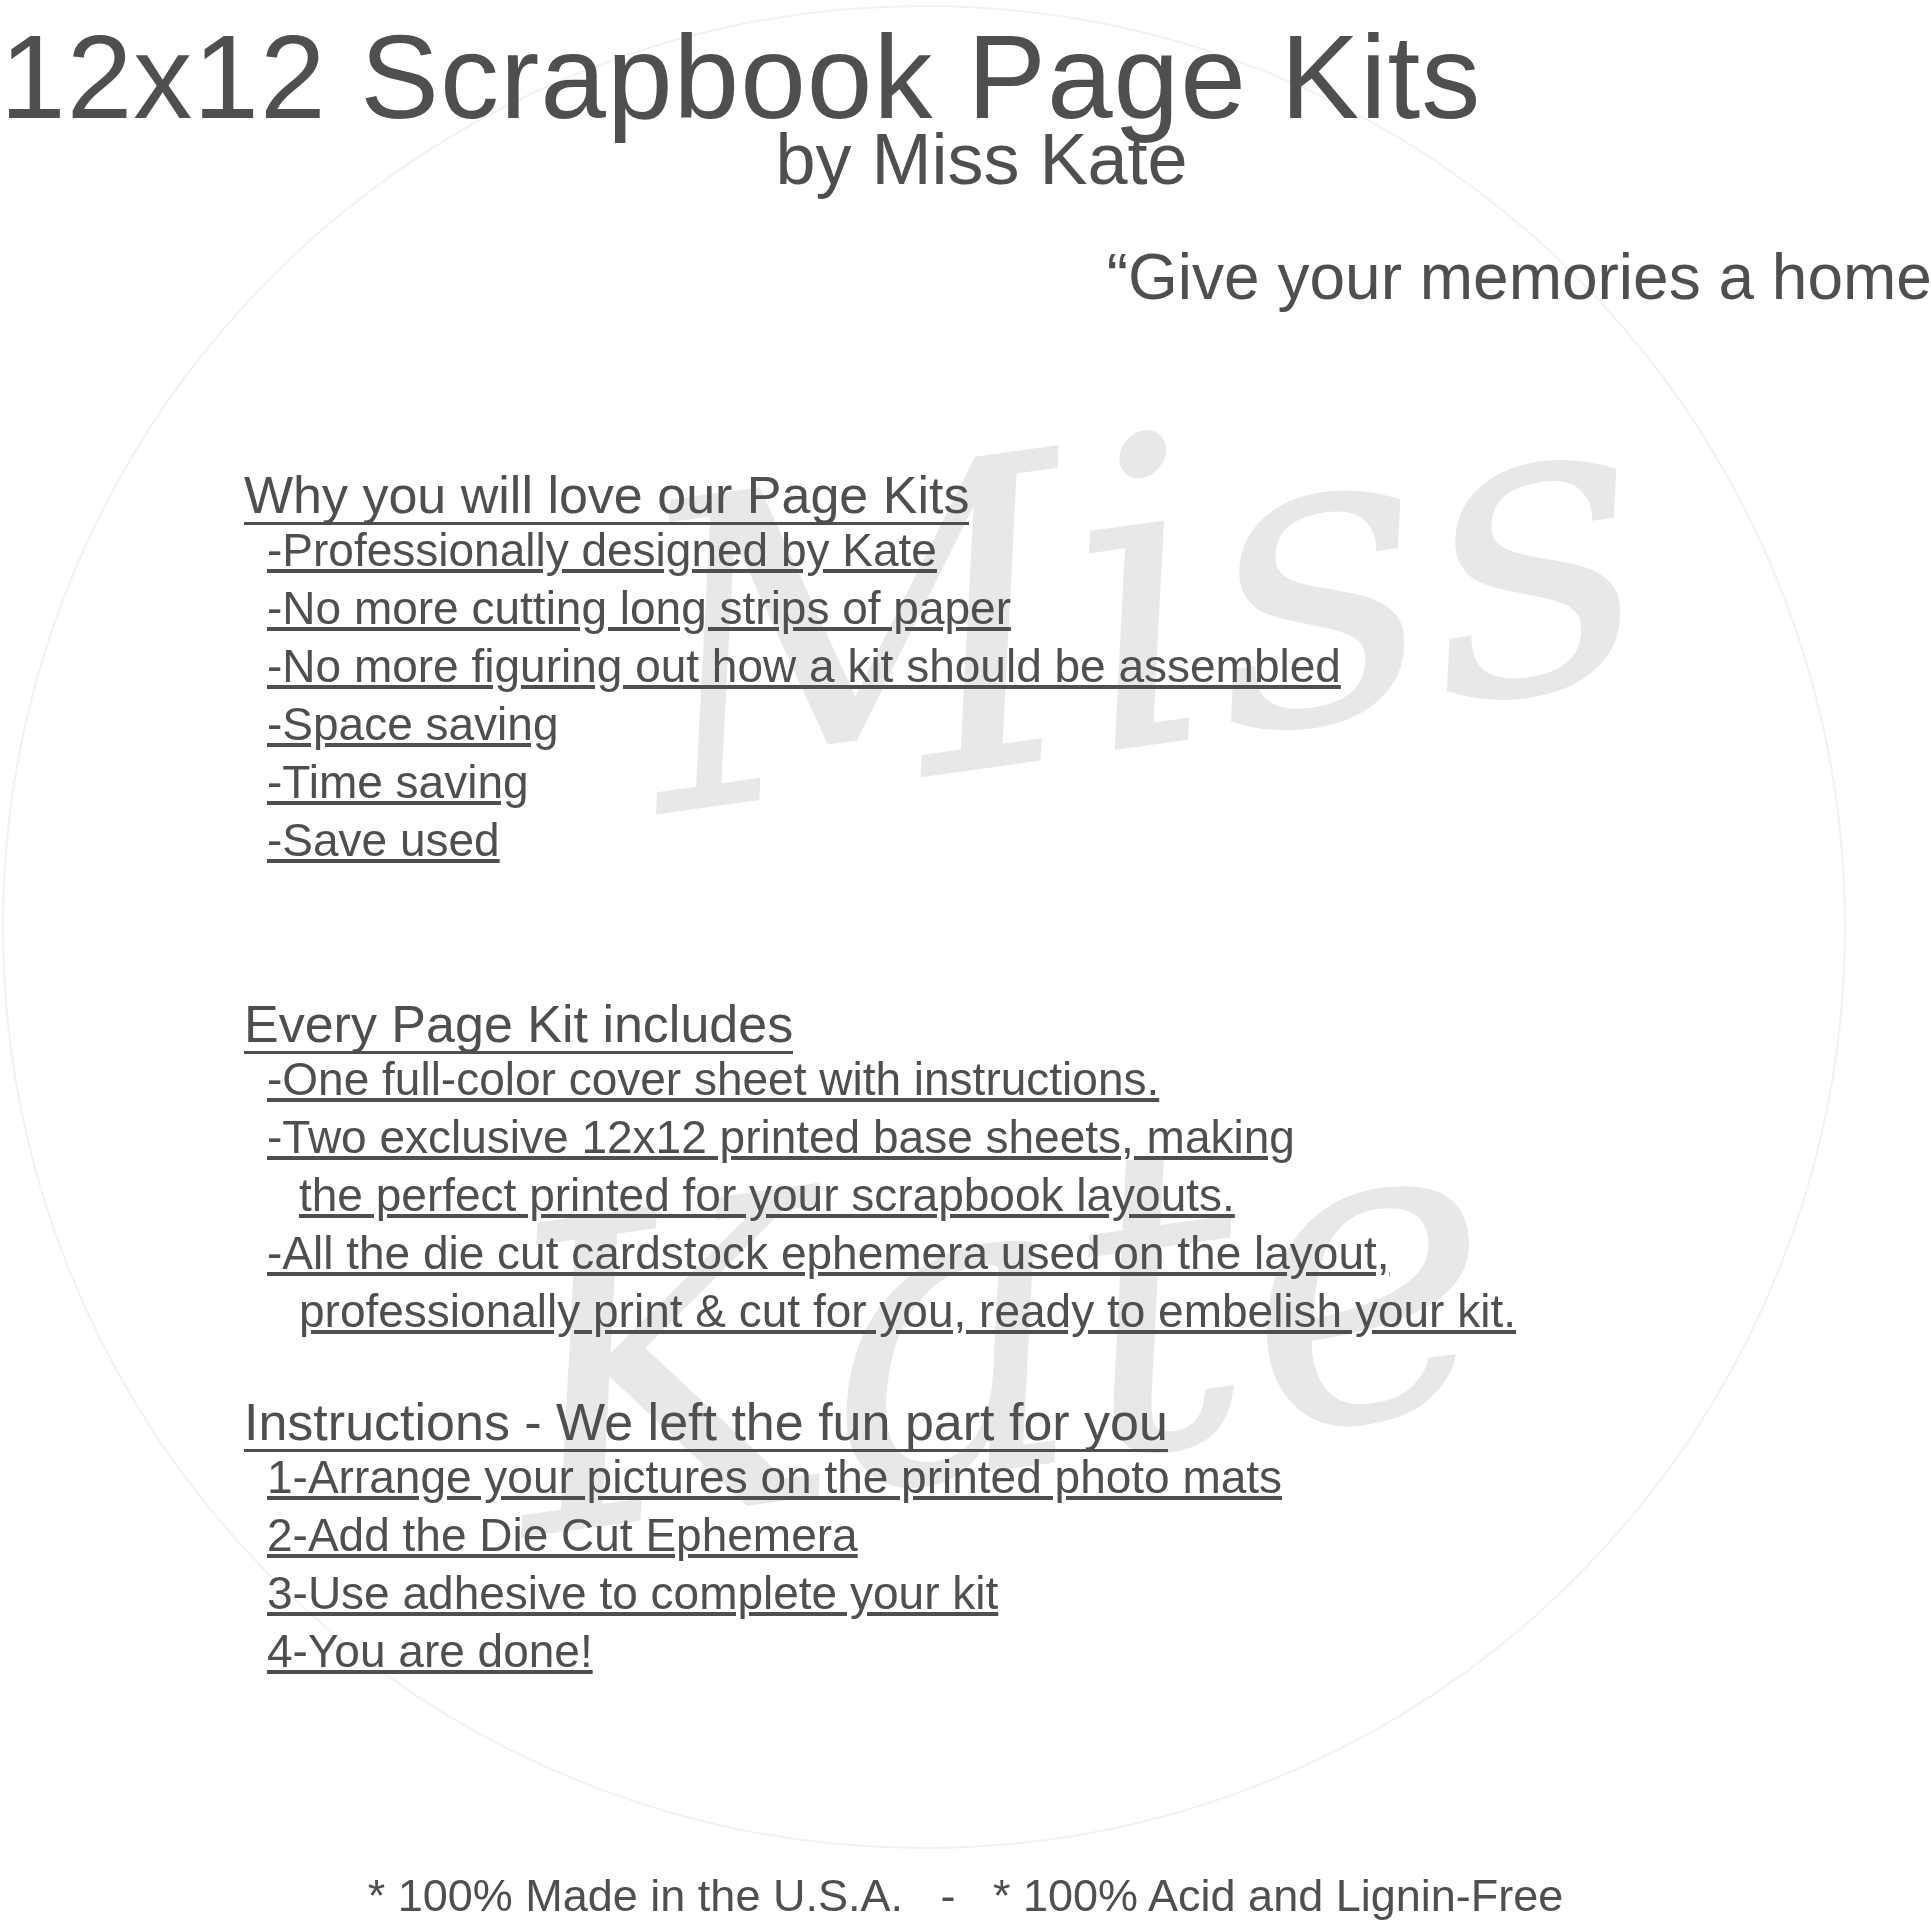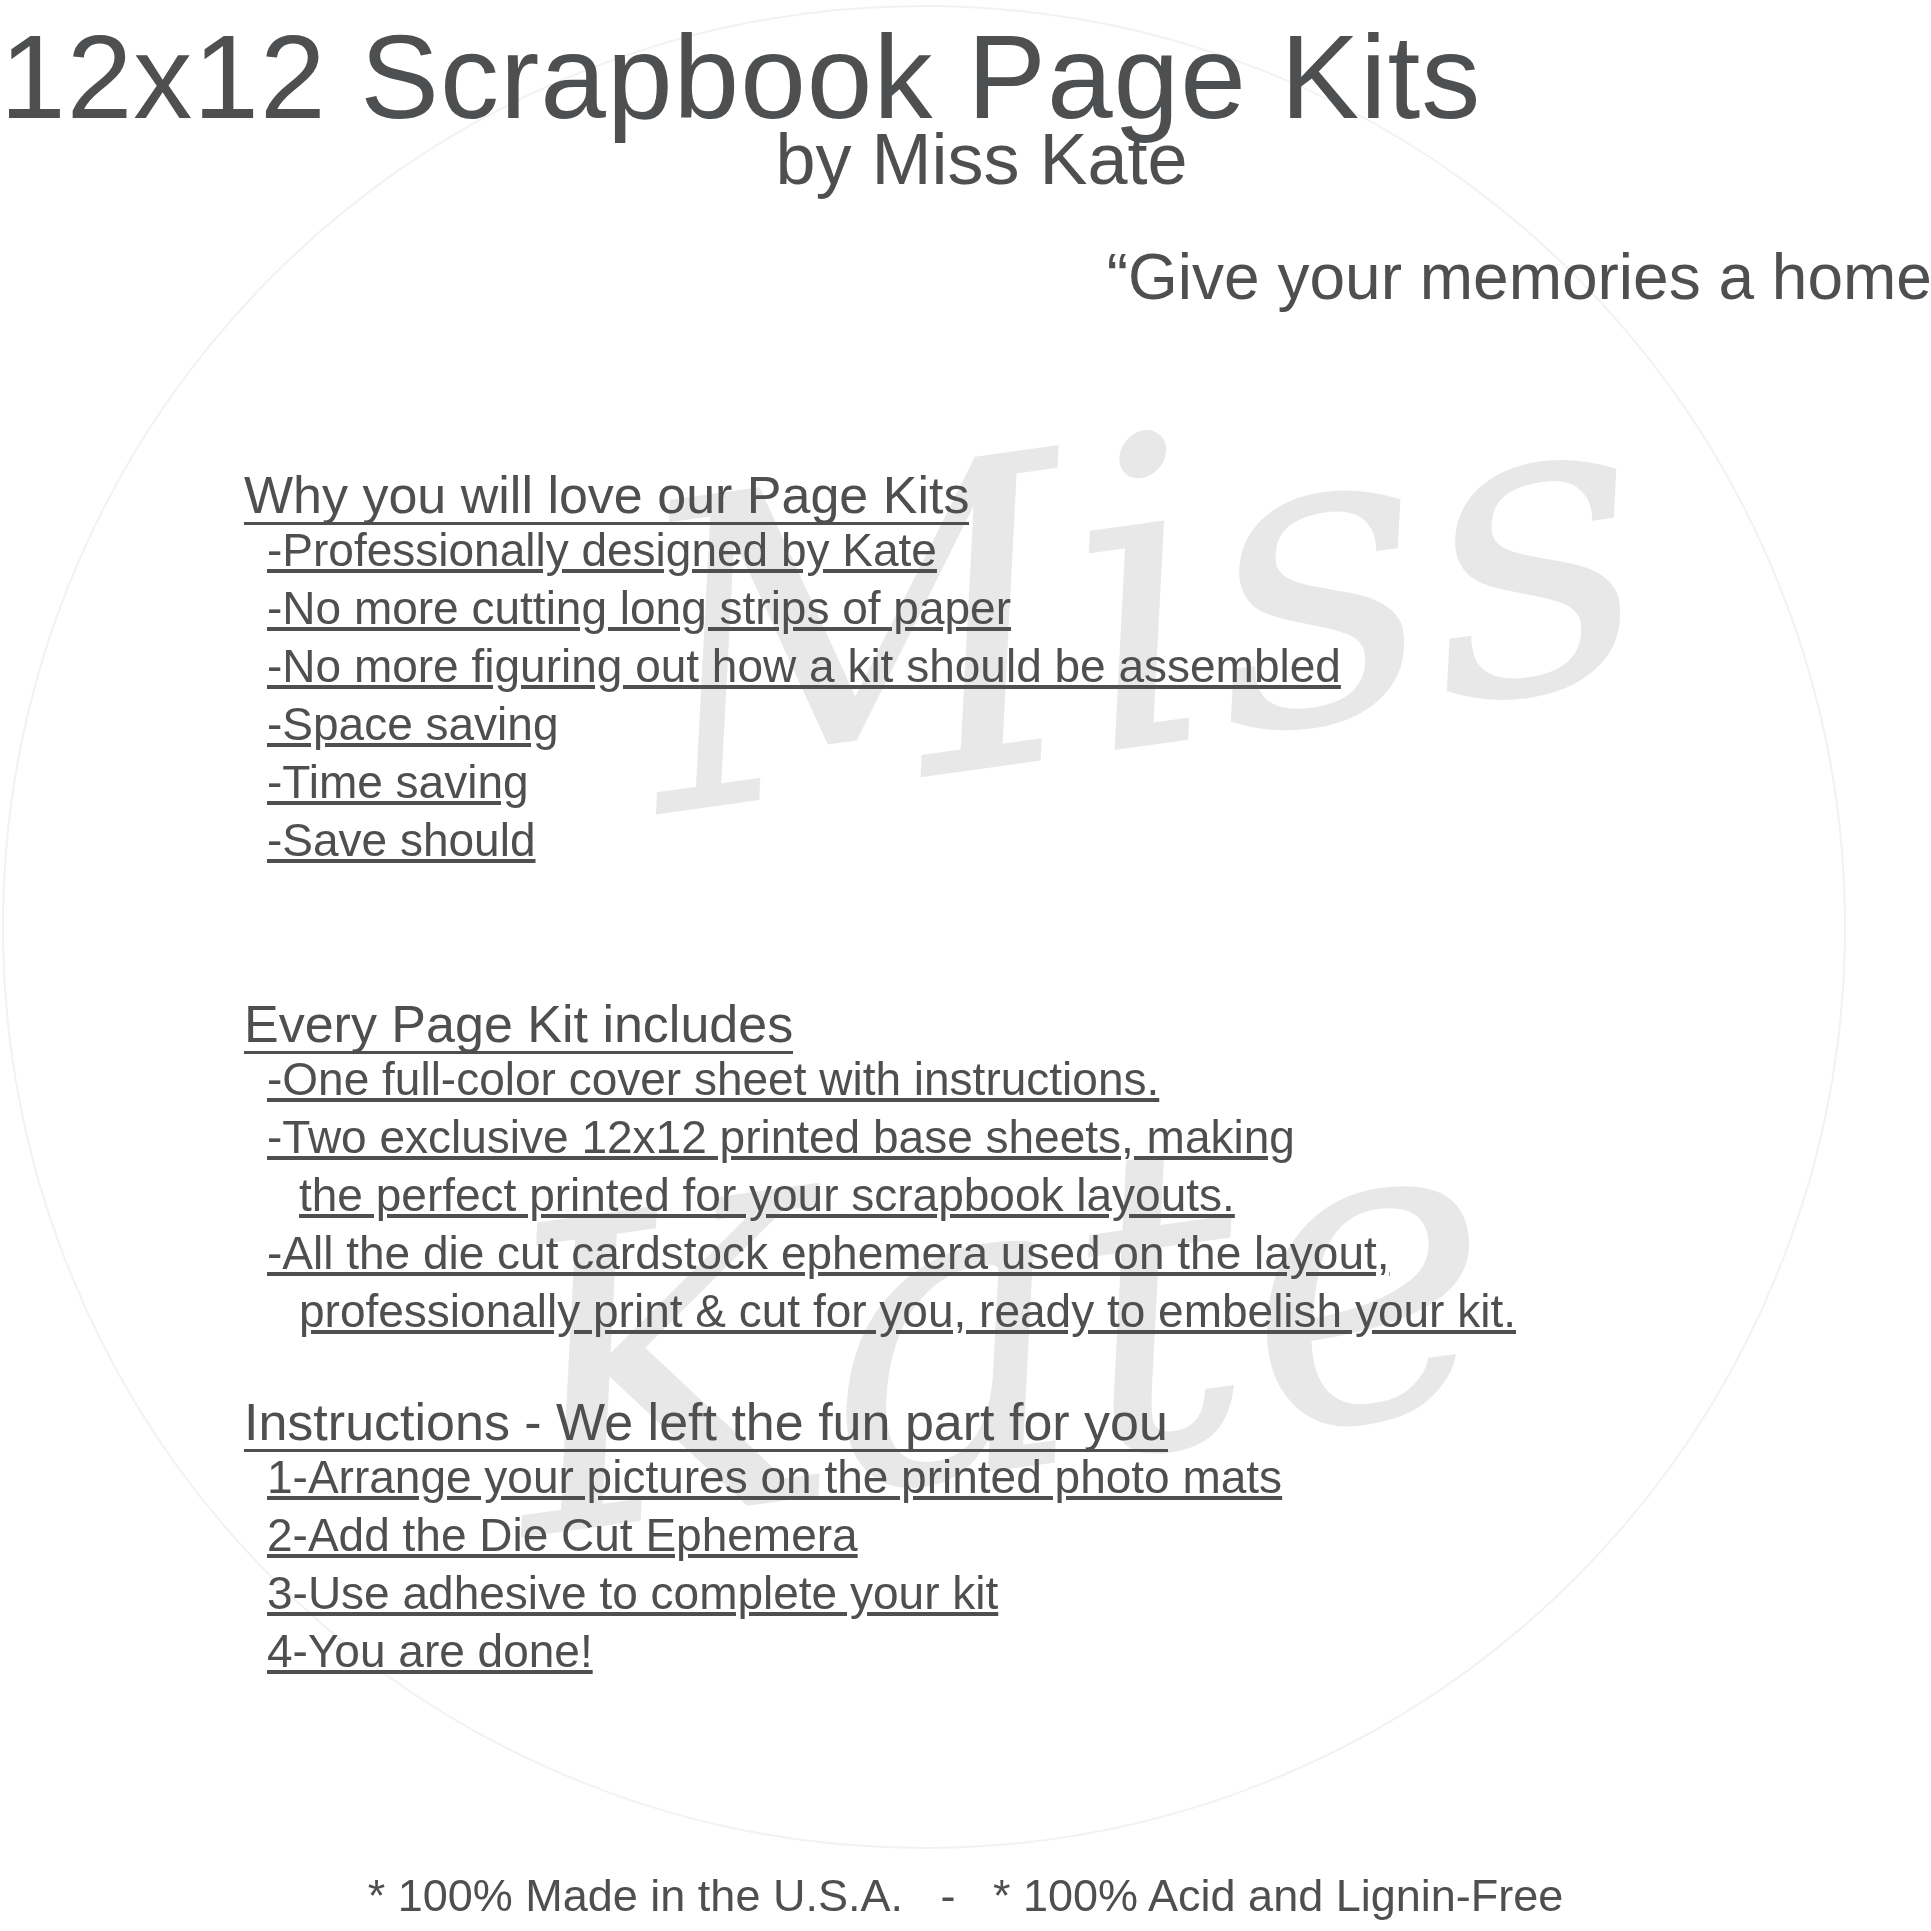--- a/index.html
+++ b/index.html
@@ -90,21 +90,21 @@
     <div class="tagline">“Give your memories a home.”</div>
 
     <div class="section section-1">
       <h2>Why you will love our Page Kits</h2>
       <ul>
         <li>-Professionally designed by Kate</li>
         <li>-No more cutting long strips of paper</li>
         <li>-No more figuring out how a kit should be assembled</li>
         <li>-Space saving</li>
         <li>-Time saving</li>
-        <li>-Save should</li>
+        <li>-Save used</li>
       </ul>
     </div>
 
     <div class="section section-2">
       <h2>Every Page Kit includes</h2>
       <ul>
         <li>-One full-color cover sheet with instructions.</li>
         <li>-Two exclusive 12x12 printed base sheets, making</li>
         <li class="cont">the perfect printed for your scrapbook layouts.</li>
         <li>-All the die cut cardstock ephemera used on the layout,</li>

